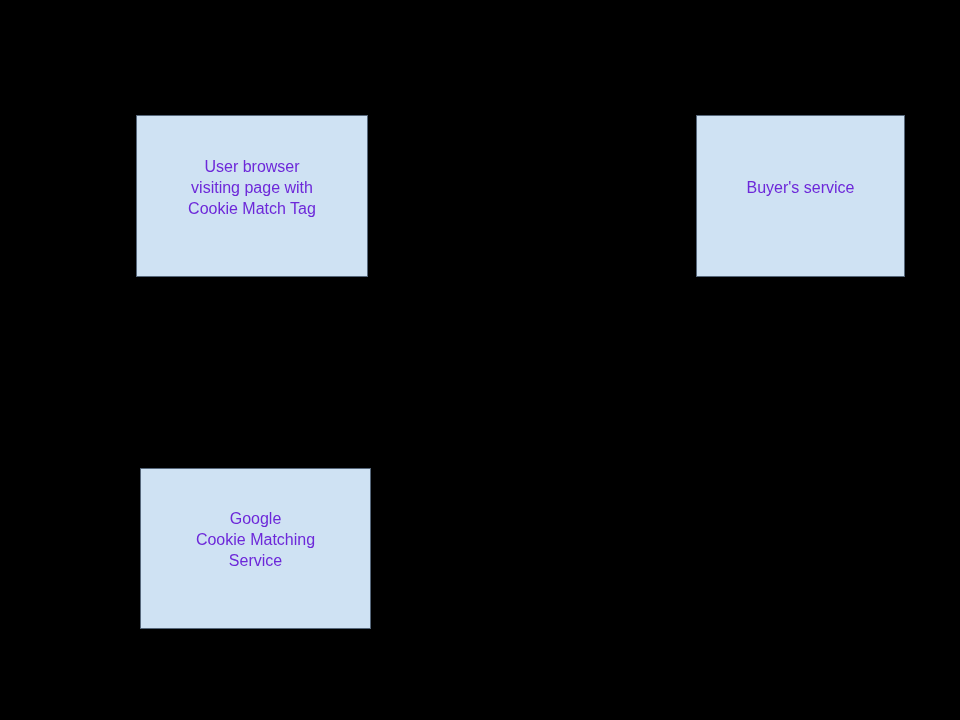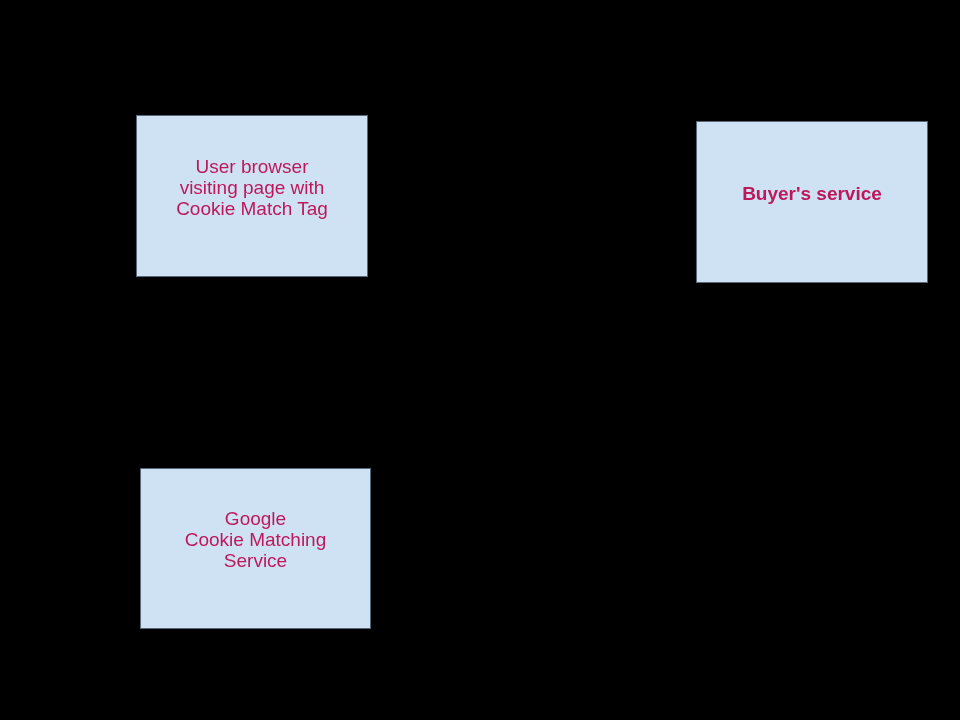--- a/index.html
+++ b/index.html
@@ -24,40 +24,39 @@
       background: #cfe2f3;
       border: 1px solid #56677a;
       display: flex;
       align-items: center;
       justify-content: center;
     }
 
     .node-label {
       white-space: pre-line;
       text-align: center;
-      font-size: 19px;
+      font-size: 16px;
       line-height: 21px;
-      color: #be185d;
+      color: #6d28d9;
       position: relative;
       top: -9px;
     }
 
     #node-user-browser {
       left: 136px;
       top: 115px;
       width: 232px;
       height: 162px;
     }
 
     #node-buyers-service {
       left: 696px;
-      top: 121px;
-      width: 232px;
+      top: 115px;
+      width: 209px;
       height: 162px;
-      font-weight: bold;
     }
 
     #node-google-cms {
       left: 140px;
       top: 468px;
       width: 231px;
       height: 161px;
     }
   </style>
 </head>

